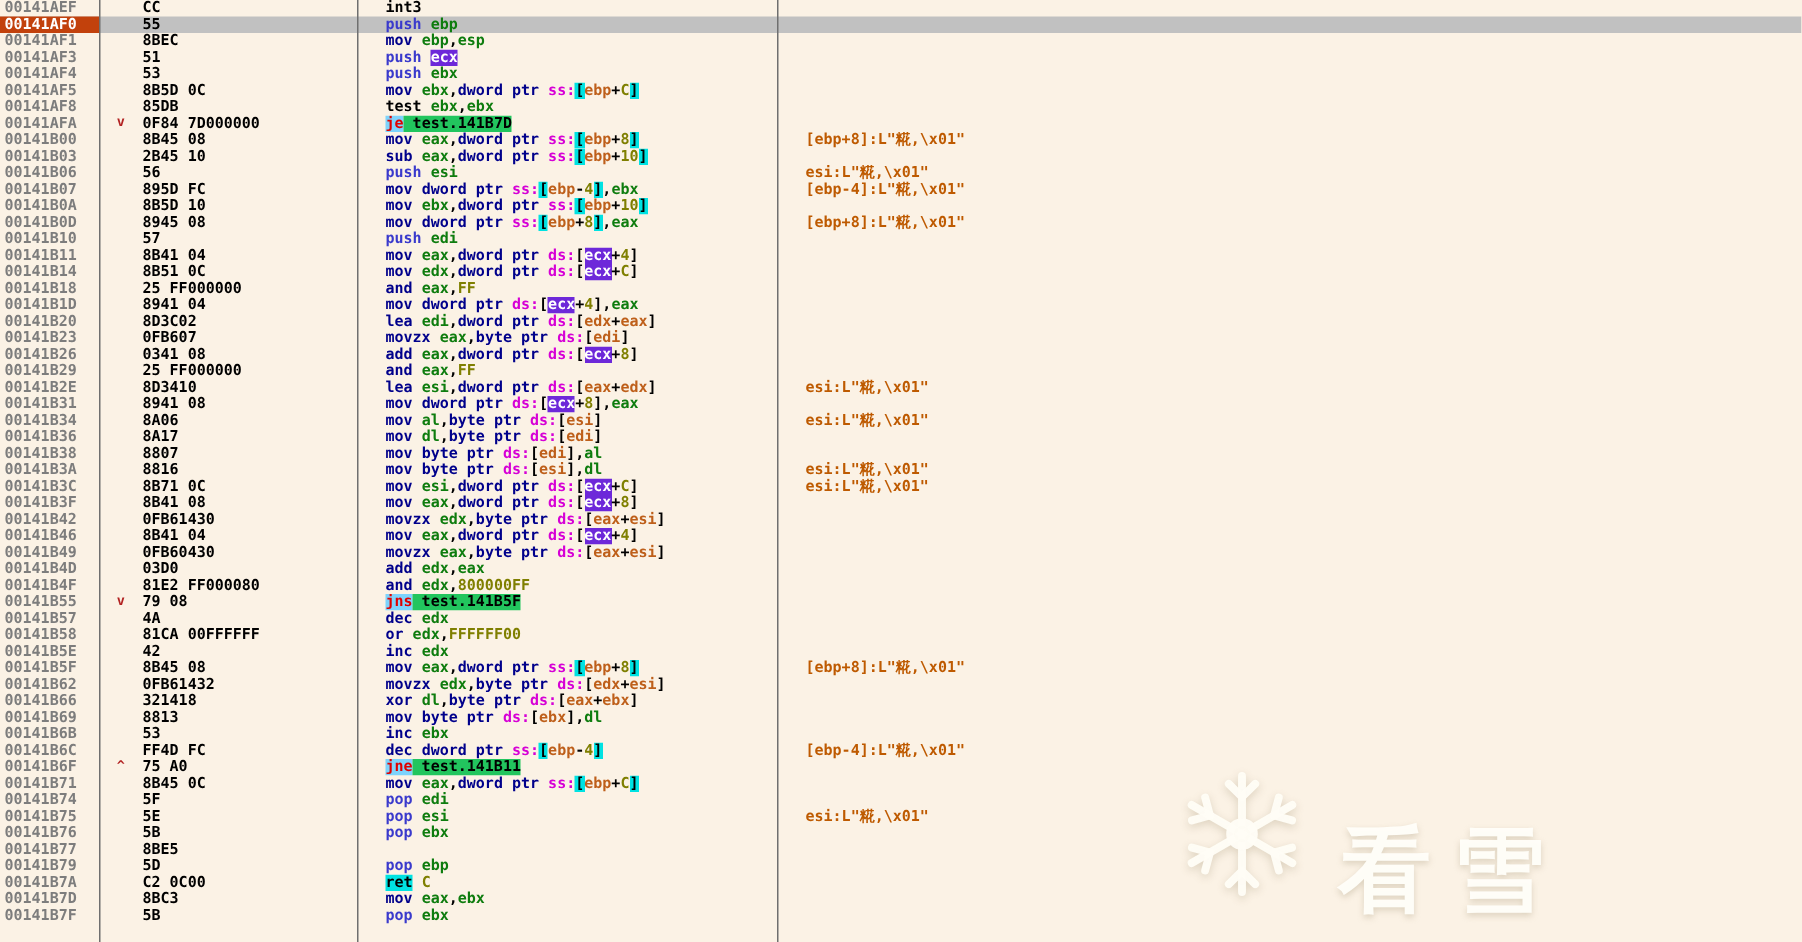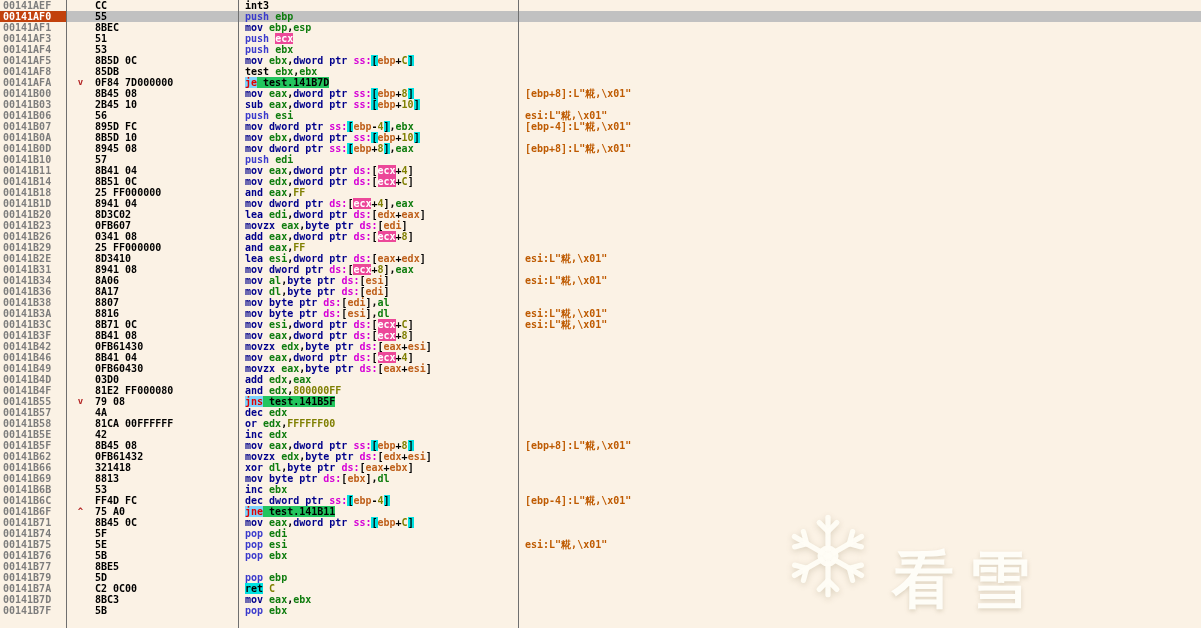--- a/index.html
+++ b/index.html
@@ -12,28 +12,28 @@
   }
   .view { position:relative; width:1058px; height:628px; }
   .rows { position:absolute; left:0; top:0; width:1201px; }
   .row { display:flex; height:11px; line-height:11px; white-space:pre; }
   .row.sel { background:#C1C1C1; }
   .cell { flex:none; overflow:hidden; }
   .addr { width:66px; padding-left:3px; color:#7D7D7D; }
   .row.sel .addr { background:#c2410c; color:#FFFFFF; }
   .mark { width:29px; text-align:center; color:#B22222; font-size:9px; }
   .bytes { width:143px; color:#000000; }
-  .instr { width:280px; padding-left:7px; }
+  .instr { width:280px; padding-left:7px;margin-left:12px; }
   .comment { flex:1 1 auto; padding-left:7px; color:#BE5A00; }
   
   .tk-k { color:#00008B; }              
   .tk-p { color:#3A3ACC; }              
   .tk-x { color:#000000; }              
   .tk-r { color:#0E7C0E; }              
-  .tk-h { background:#ec4899; color:#FFFFFF; } 
+  .tk-h { background:#6d28d9; color:#FFFFFF; } 
   .tk-s { color:#D600D6; }              
   .tk-cb { background:#00E2E2; color:#000000; } 
   .tk-o { color:#BE5F1A; }              
   .tk-n { color:#7F7F00; }              
   .tk-j { background:#7dd3fc; color:#E00000; }  
   .tk-g { background:#22c55e; color:#000000; }  
   
   .vline { position:absolute; top:0; bottom:0; width:1px; background:#6F6F6F; }
   .vl-1 { left:66px; } .vl-2 { left:238px; } .vl-3 { left:518px; }
   

